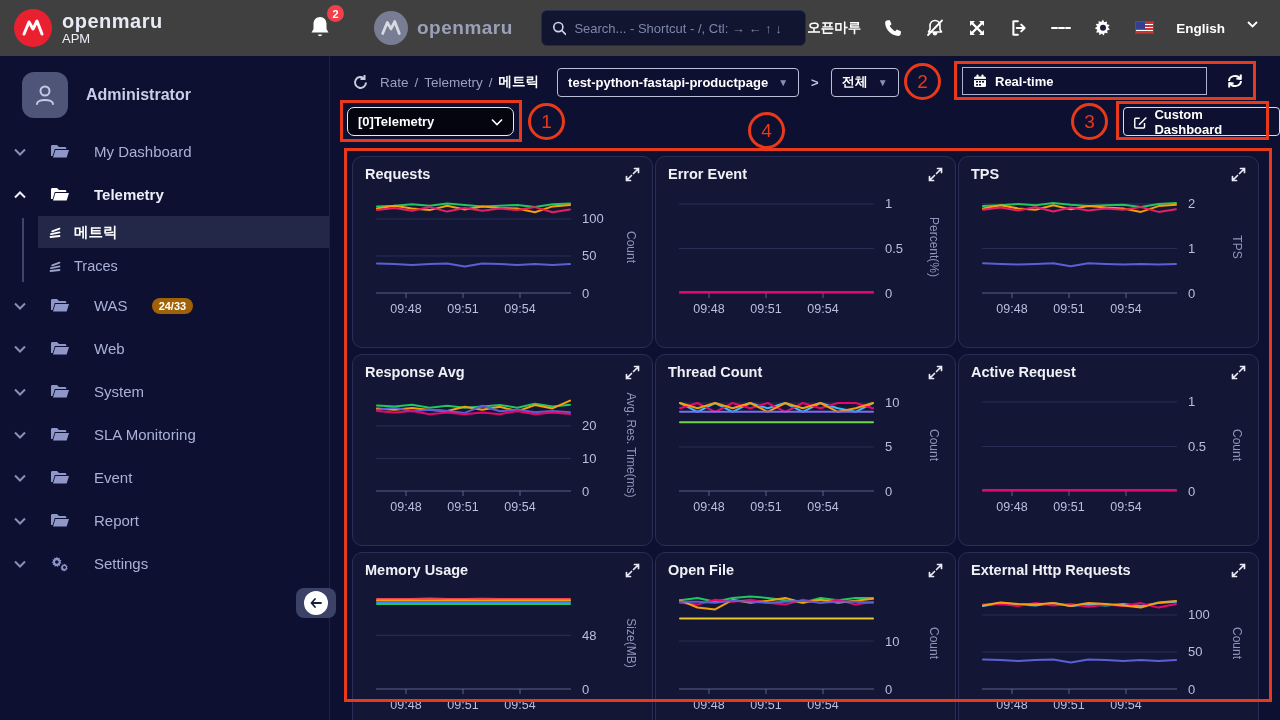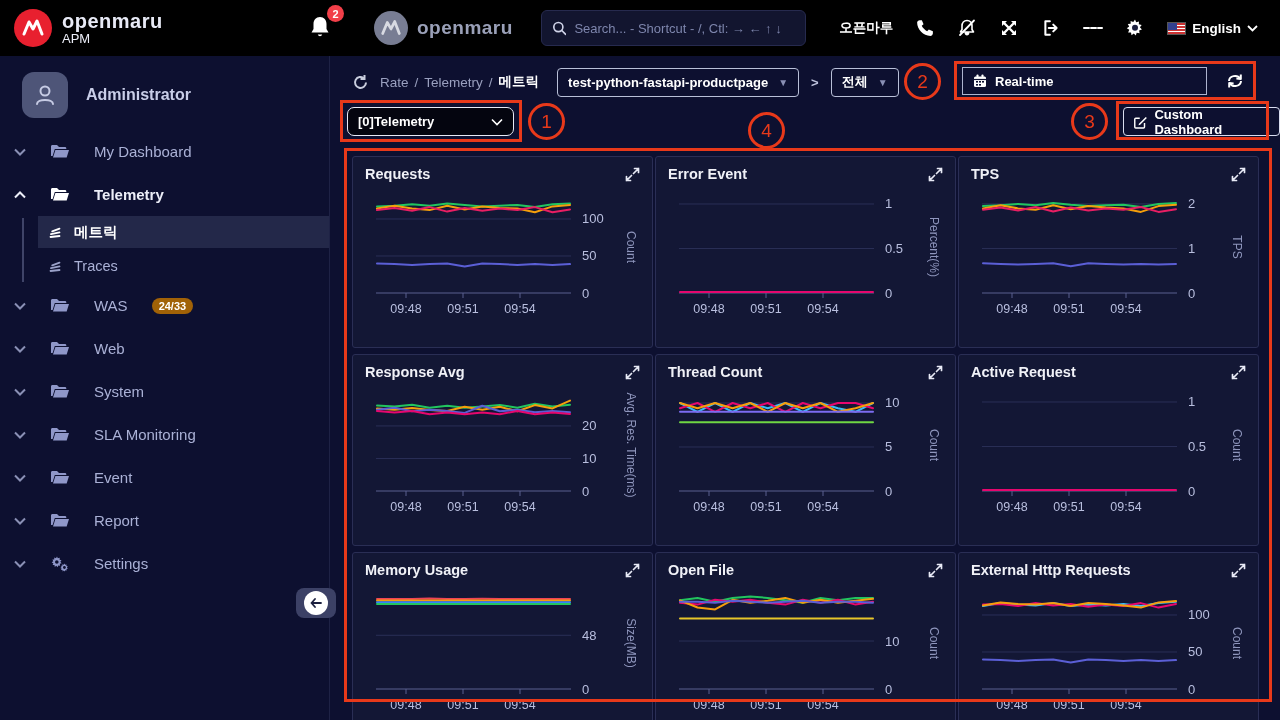--- a/index.html
+++ b/index.html
@@ -1,41 +1,41 @@
 <!DOCTYPE html>
 <html><head>
 <meta charset="utf-8">
 <style>
   * { margin:0; padding:0; box-sizing:border-box; }
   html,body { width:1280px; height:720px; overflow:hidden; background:#0d1030;
     font-family:"Liberation Sans",sans-serif; color:#e8eaf6; }
 
   
-  .header { position:absolute; left:0; top:0; width:1280px; height:56px; background:#000000;
+  .header { position:absolute; left:0; top:0; width:1280px; height:56px; background:#404040;
     display:flex; align-items:center; }
   .brand { display:flex; align-items:center; gap:10px; margin-left:14px; width:280px; }
   .logo-circle { width:38px; height:38px; border-radius:50%; background:#e8202f; display:flex; align-items:center; justify-content:center; }
   .brand-text .bt1 { font-size:20px; font-weight:bold; letter-spacing:.5px; line-height:20px; }
   .brand-text .bt2 { font-size:13px; line-height:15px; color:#eceef8; }
   .bell-wrap { position:relative; margin-left:14px; width:34px; }
   .badge-dot { position:absolute; top:-10px; right:-2px; min-width:17px; height:17px; border-radius:9px;
     background:#f23f49; color:#fff; font-size:11px; font-weight:bold; display:flex; align-items:center; justify-content:center; padding:0 4px; }
   .center-brand { display:flex; align-items:center; gap:9px; margin-left:32px; }
   .gray-circle { width:34px; height:34px; border-radius:50%; background:#787d93; display:flex; align-items:center; justify-content:center; }
   .center-brand .cb-text { font-size:19px; font-weight:bold; color:#9aa0b8; letter-spacing:.5px; }
   .search-box { margin-left:28px; width:265px; height:36px; background:#12152f; border:1px solid #262a4e;
     border-radius:6px; display:flex; align-items:center; padding:0 10px; gap:8px; }
   .search-box input { background:transparent; border:none; outline:none; color:#8d94b8; font-size:13px; width:100%;
     font-family:"Liberation Sans",sans-serif; }
   .search-box input::placeholder { color:#7e86ad; }
   .hright { margin-left:auto; display:flex; align-items:center; gap:22px; margin-right:22px; }
   .huser { font-size:13.5px; color:#fff; font-weight:bold; }
   .hicon { width:20px; height:20px; display:flex; align-items:center; justify-content:center; cursor:pointer; }
   .bars span { display:block; width:16px; height:2.4px; background:#fff; border-radius:1px; margin:2.4px 0; }
-  .lang { display:flex; align-items:center; gap:6px; cursor:pointer; }
+  .lang { display:flex; gap:22px; cursor:pointer; }
   .flag { width:19px; height:13px; border:1px solid #555; background:
     linear-gradient(#c33 0 14%, #fff 14% 28%, #c33 28% 42%, #fff 42% 56%, #c33 56% 70%, #fff 70% 84%, #c33 84% 100%); position:relative; }
   .flag::after { content:""; position:absolute; left:0; top:0; width:9px; height:7px; background:#33408f; }
   .lang .ltext { font-size:13.5px; font-weight:bold; color:#fff; }
 
   
   .sidebar { position:absolute; left:0; top:56px; width:330px; height:664px; background:#0d1030; border-right:1px solid #1e2245; }
   .profile { display:flex; align-items:center; gap:18px; margin:16px 0 12px 22px; }
   .avatar { width:46px; height:46px; border-radius:12px; background:#4e5578; display:flex; align-items:center; justify-content:center; }
   .pname { font-size:16px; font-weight:bold; color:#c9cee8; }
@@ -71,21 +71,21 @@
   .row2-select { position:absolute; left:17px; top:51px; width:167px; height:29px; background:#04050f;
     border:1px solid #e8eaf5; border-radius:7px; display:flex; align-items:center; justify-content:space-between;
     padding:0 10px; font-size:13px; font-weight:bold; color:#fff; cursor:pointer; }
   .custom-btn { position:absolute; left:793px; top:51px; height:29px; background:#0d1030; border:1px solid #d8dcef;
     border-radius:4px; display:flex; align-items:center; gap:7px; padding:0 10px; font-size:13px; font-weight:bold;
     color:#fff; cursor:pointer; }
 
   
   .grid { position:absolute; left:22px; top:100px; width:907px; display:grid;
     grid-template-columns:301px 301px 301px; grid-auto-rows:192px; gap:6px 2px; }
-  .panel { background:#131735; border:1px solid #2a2e55; border-radius:3px; overflow:hidden; }
+  .panel { background:#131735; border:1px solid #2a2e55; border-radius:10px; overflow:hidden; }
   .phead { display:flex; justify-content:space-between; align-items:center; padding:9px 12px 3px 12px; }
   .ptitle { font-size:14.5px; font-weight:bold; color:#f0f1f7; }
   .exp { cursor:pointer; display:flex; }
   svg.plot { display:block; width:301px; height:140px; }
   svg.plot text { font-family:"Liberation Sans",sans-serif; }
 
   
   .anno { position:absolute; pointer-events:none; z-index:50; }
   .abox { border:3px solid #e8391a; }
   .acirc { width:37px; height:37px; border:3px solid #e8391a; border-radius:50%; color:#e8391a;

